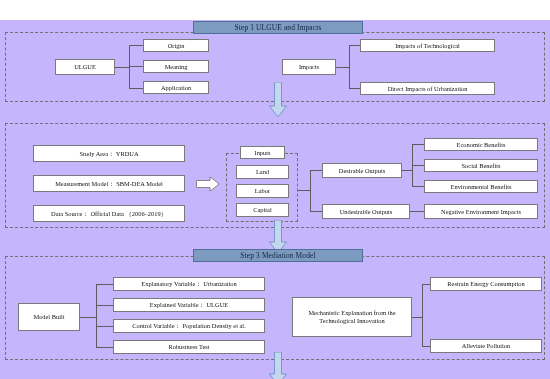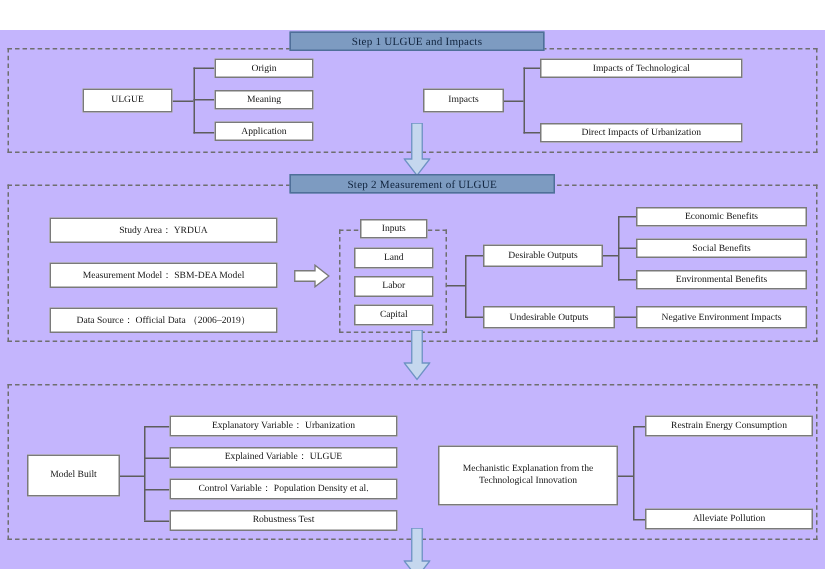--- a/index.html
+++ b/index.html
@@ -118,21 +118,20 @@
   <div class="ln h" style="left:349px; top:68px; width:11px;"></div>
 
   <div class="down-arrow" style="left:269px; top:62px; width:18px; height:36px;">
     <svg width="18" height="36" viewBox="0 0 18 36">
       <polygon points="5.5,0 12.5,0 12.5,24 17.5,24 9,35 0.5,24 5.5,24" fill="#c5d7ee" stroke="#6f93c4" stroke-width="0.9"></polygon>
     </svg>
   </div>
 
   <div class="step-container" style="left:5px; top:103px; width:540px; height:105px;"></div>
 
-  <div class="step-header" style="left:193px; top:96px; width:177px; height:13px;">Step 2  Measurement of ULGUE</div>
 
   <div class="node" style="left:33px; top:125px; width:152px; height:17px;">Study Area： YRDUA</div>
   <div class="node" style="left:33px; top:155px; width:152px; height:17px;">Measurement Model： SBM-DEA Model</div>
   <div class="node" style="left:33px; top:185px; width:152px; height:17px;">Data Source： Official Data （2006–2019）</div>
 
   <div class="right-arrow" style="left:196px; top:156px; width:24px; height:16px;">
     <svg width="24" height="16" viewBox="0 0 24 16">
       <polygon points="0.5,4.5 14,4.5 14,0.8 23.2,8 14,15.2 14,11.5 0.5,11.5" fill="#ffffff" stroke="#7a7a7a" stroke-width="0.9"></polygon>
     </svg>
   </div>
@@ -166,20 +165,21 @@
   <div class="ln h" style="left:410px; top:191px; width:14px;"></div>
 
   <div class="down-arrow" style="left:269px; top:200px; width:18px; height:34px;">
     <svg width="18" height="34" viewBox="0 0 18 34">
       <polygon points="5.5,0 12.5,0 12.5,22 17.5,22 9,33 0.5,22 5.5,22" fill="#c5d7ee" stroke="#6f93c4" stroke-width="0.9"></polygon>
     </svg>
   </div>
 
   <div class="step-container" style="left:5px; top:236px; width:540px; height:104px;"></div>
 
+  <div class="step-header" style="left:193px; top:229px; width:170px; height:13px;">Step 3  Mediation Model</div>
 
   <div class="node" style="left:18px; top:283px; width:62px; height:28px;">Model Built</div>
 
   <div class="node" style="left:113px; top:257px; width:152px; height:14px;">Explanatory Variable： Urbanization</div>
   <div class="node" style="left:113px; top:278px; width:152px; height:14px;">Explained Variable： ULGUE</div>
   <div class="node" style="left:113px; top:299px; width:152px; height:14px;">Control Variable： Population Density et al.</div>
   <div class="node" style="left:113px; top:320px; width:152px; height:14px;">Robustness Test</div>
 
   <div class="ln h" style="left:80px; top:297px; width:16px;"></div>
   <div class="ln v" style="left:96px; top:264px; height:63px;"></div>

